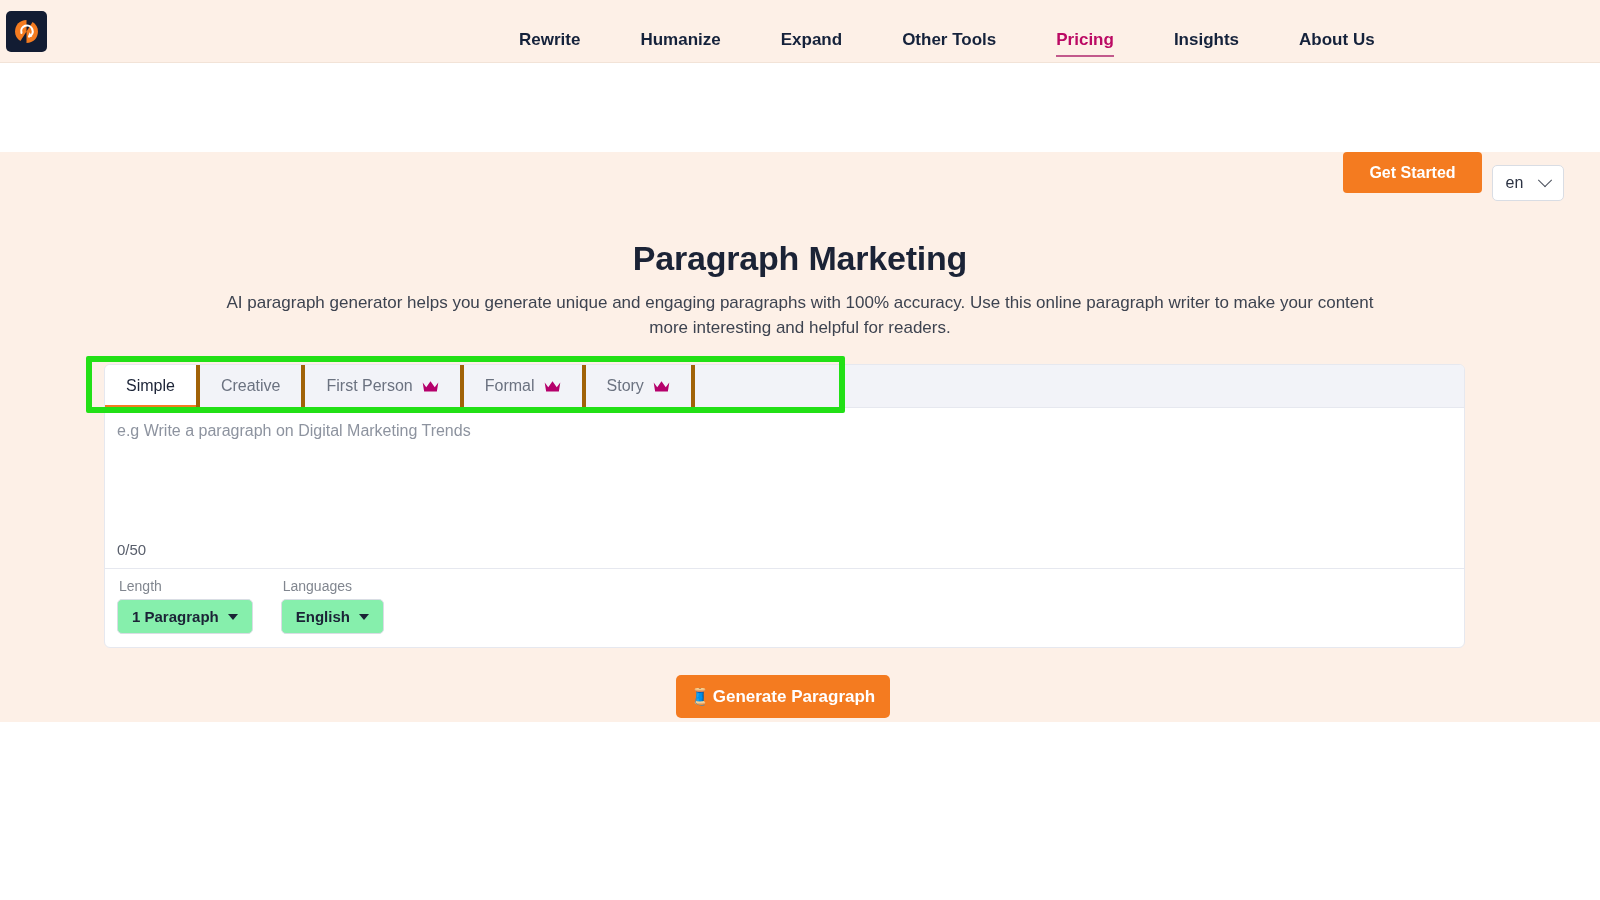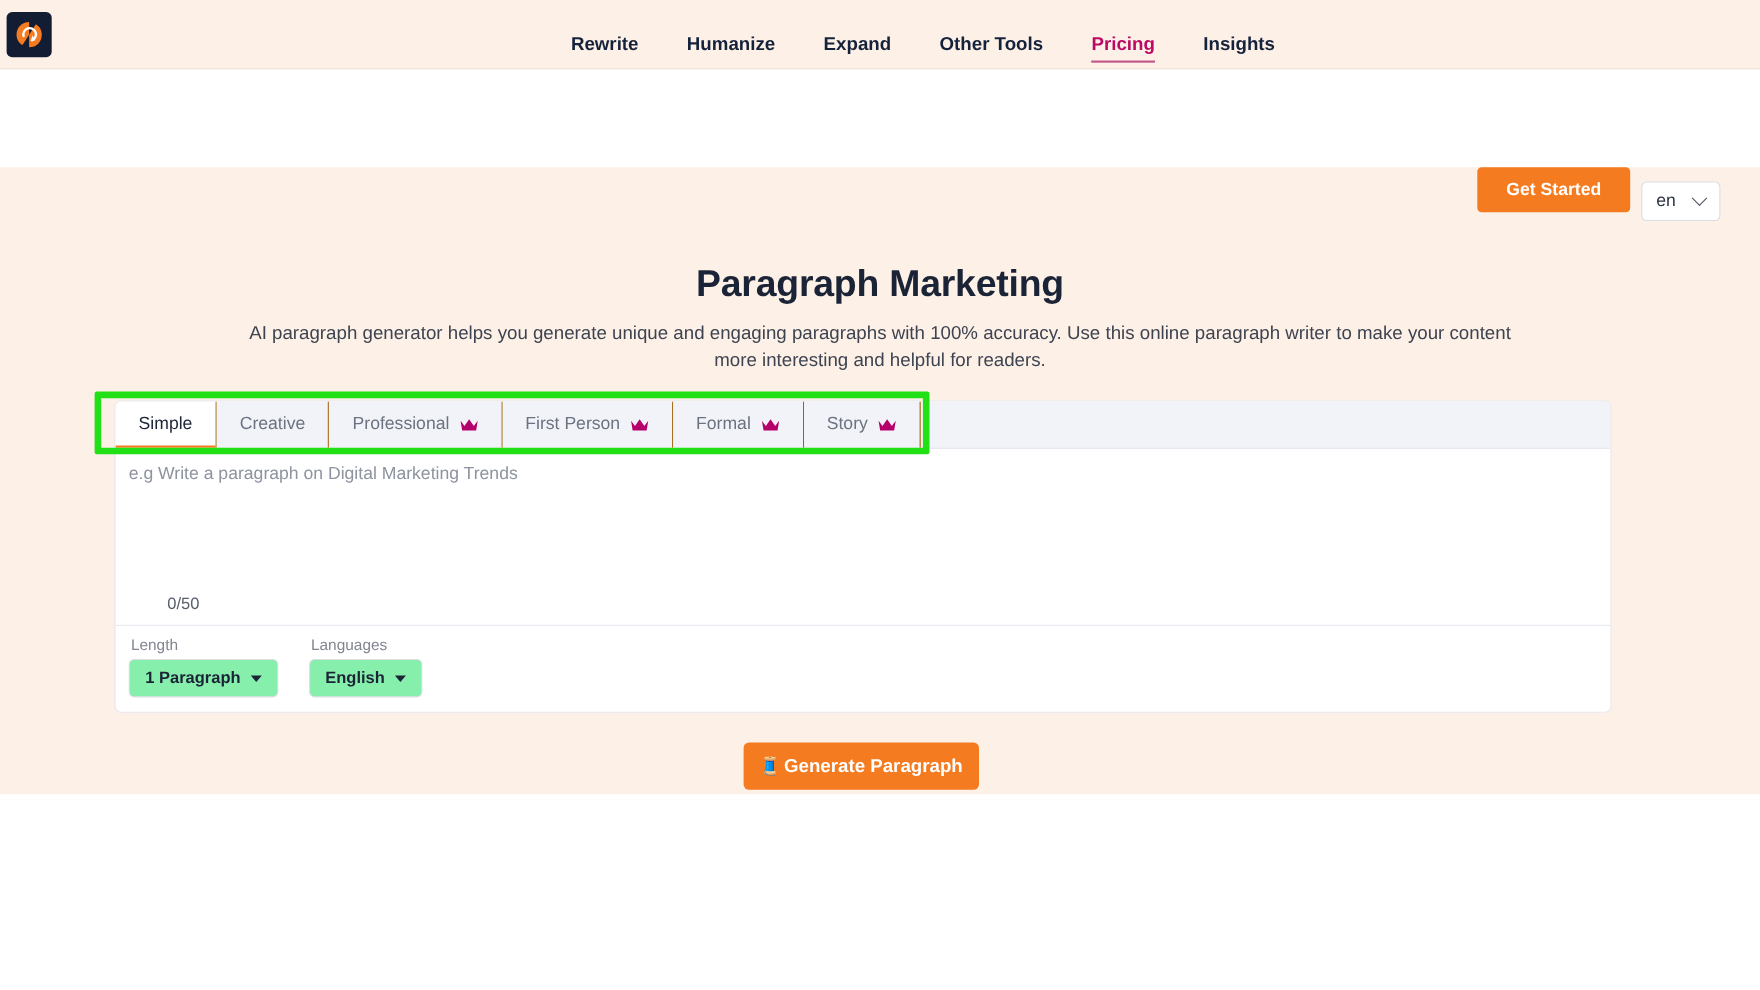--- a/index.html
+++ b/index.html
@@ -56,21 +56,21 @@
     overflow: hidden;
   }
 
   .nav {
     position: absolute;
     left: 497px;
     top: 0;
     height: 79px;
     display: flex;
     align-items: center;
-    gap: 0;
+    gap: 16px;
   }
 
   .nav-item {
     font-size: 17px;
     font-weight: bold;
     color: #15223b;
     padding: 0 22px;
     line-height: 63px;
     white-space: nowrap;
     cursor: pointer;
@@ -178,21 +178,21 @@
 
   .tab {
     display: flex;
     align-items: center;
     justify-content: center;
     gap: 9px;
     padding: 0 21px;
     font-size: 16px;
     color: #6b7280;
     background: #f2f3f8;
-    border-right: 1px solid #a16207;
+    border-right: 4px solid #a16207;
     cursor: pointer;
     position: relative;
     white-space: nowrap;
   }
 
   .tab.active {
     background: #ffffff;
     color: #1b2336;
   }
   .tab.active::after {
@@ -218,21 +218,20 @@
   .editor-placeholder {
     font-size: 16px;
     color: #8d939f;
   }
   .counter {
     position: absolute;
     left: 12px;
     bottom: 10px;
     font-size: 15px;
     color: #585e6b;
-    margin-left: 35px;
   }
 
   .controls {
     border-top: 1px solid #e6e8ef;
     height: 79px;
     display: flex;
     align-items: flex-start;
     padding: 9px 0 0 12px;
     gap: 28px;
   }
@@ -324,20 +323,21 @@
       </svg>
     </div>
 
     <nav class="nav">
       <span class="nav-item">Rewrite</span>
       <span class="nav-item">Humanize</span>
       <span class="nav-item">Expand</span>
       <span class="nav-item">Other Tools</span>
       <span class="nav-item active">Pricing</span>
       <span class="nav-item">Insights</span>
+      <span class="nav-item">About Us</span>
     </nav>
   </div>
 
   <button class="get-started">Get Started</button>
 
   <div class="lang-select">
     <span class="lang-text">en</span>
     <span class="chev"></span>
   </div>
 
@@ -349,28 +349,20 @@
     <div class="tabs">
 
       <div class="tab active">
         <span>Simple</span>
       </div>
 
       <div class="tab">
         <span>Creative</span>
       </div>
 
-      <div class="tab">
-        <span>Professional</span>
-        <span class="crown">
-          <svg width="17" height="13" viewBox="0 0 24 18" aria-hidden="true">
-            <path d="M1 3.5 L6 10 L12 1.5 L18 10 L23 3.5 L21 16 L3 16 Z" fill="#b5006b"></path>
-          </svg>
-        </span>
-      </div>
 
       <div class="tab">
         <span>First Person</span>
         <span class="crown">
           <svg width="17" height="13" viewBox="0 0 24 18" aria-hidden="true">
             <path d="M1 3.5 L6 10 L12 1.5 L18 10 L23 3.5 L21 16 L3 16 Z" fill="#b5006b"></path>
           </svg>
         </span>
       </div>
 

